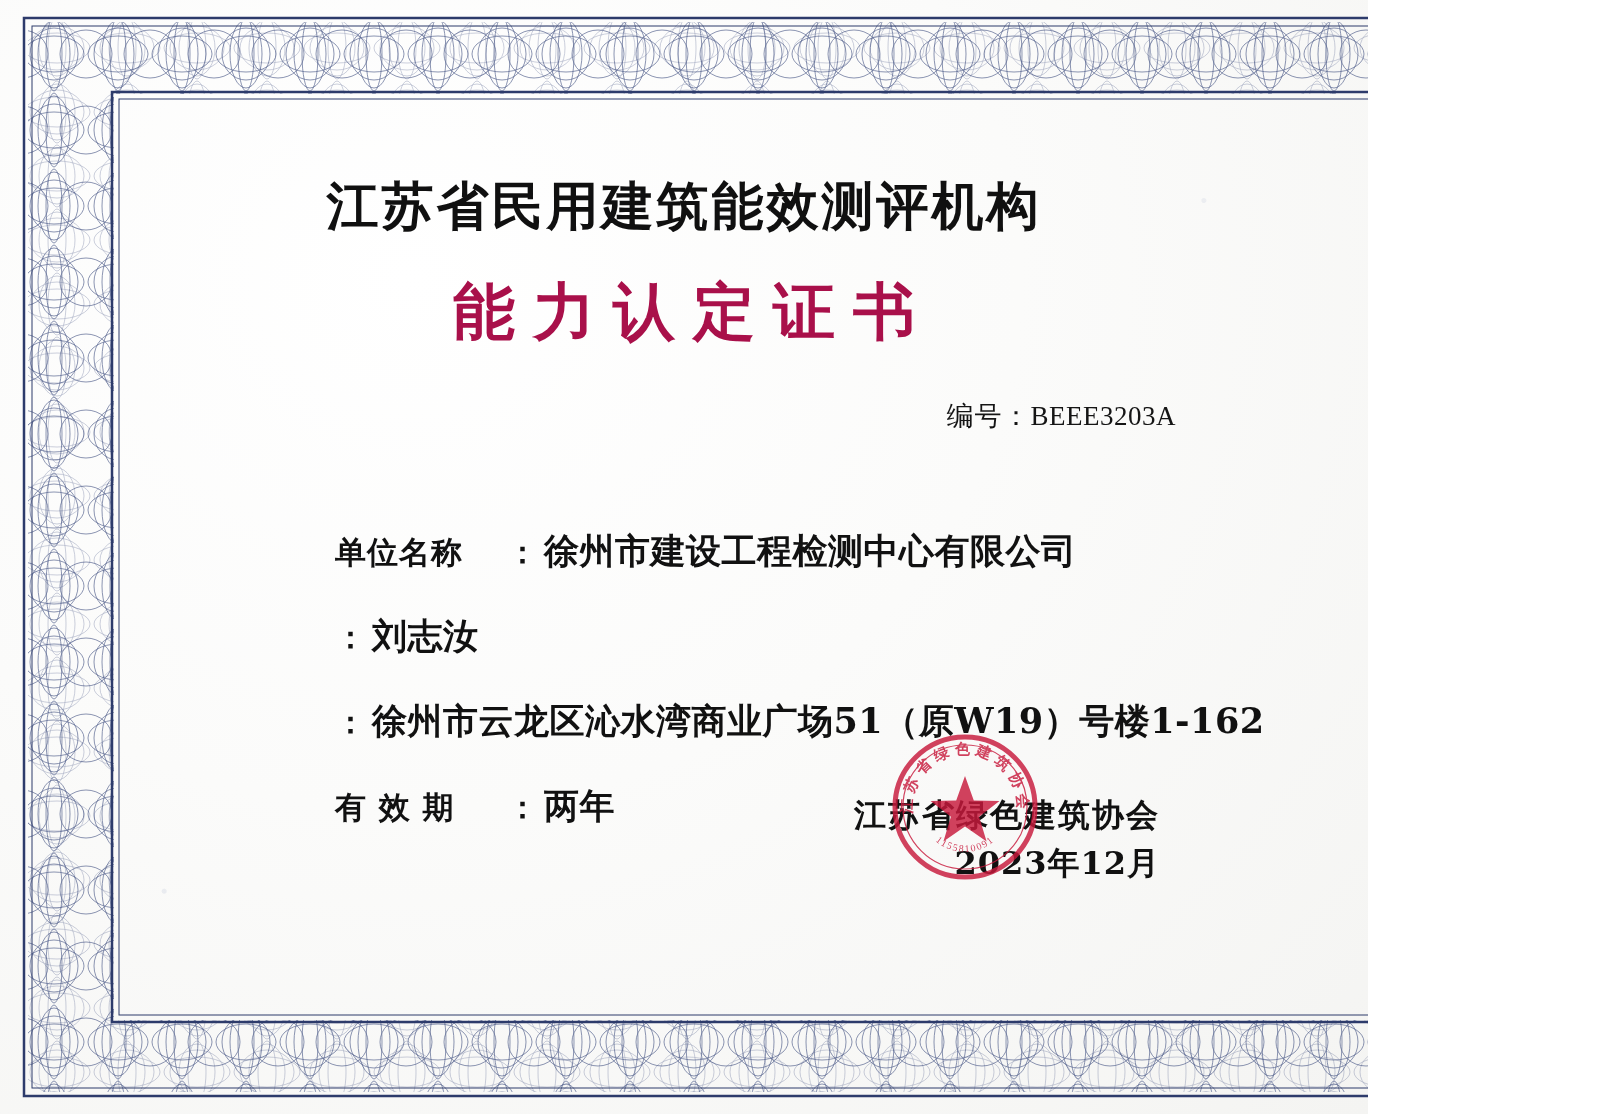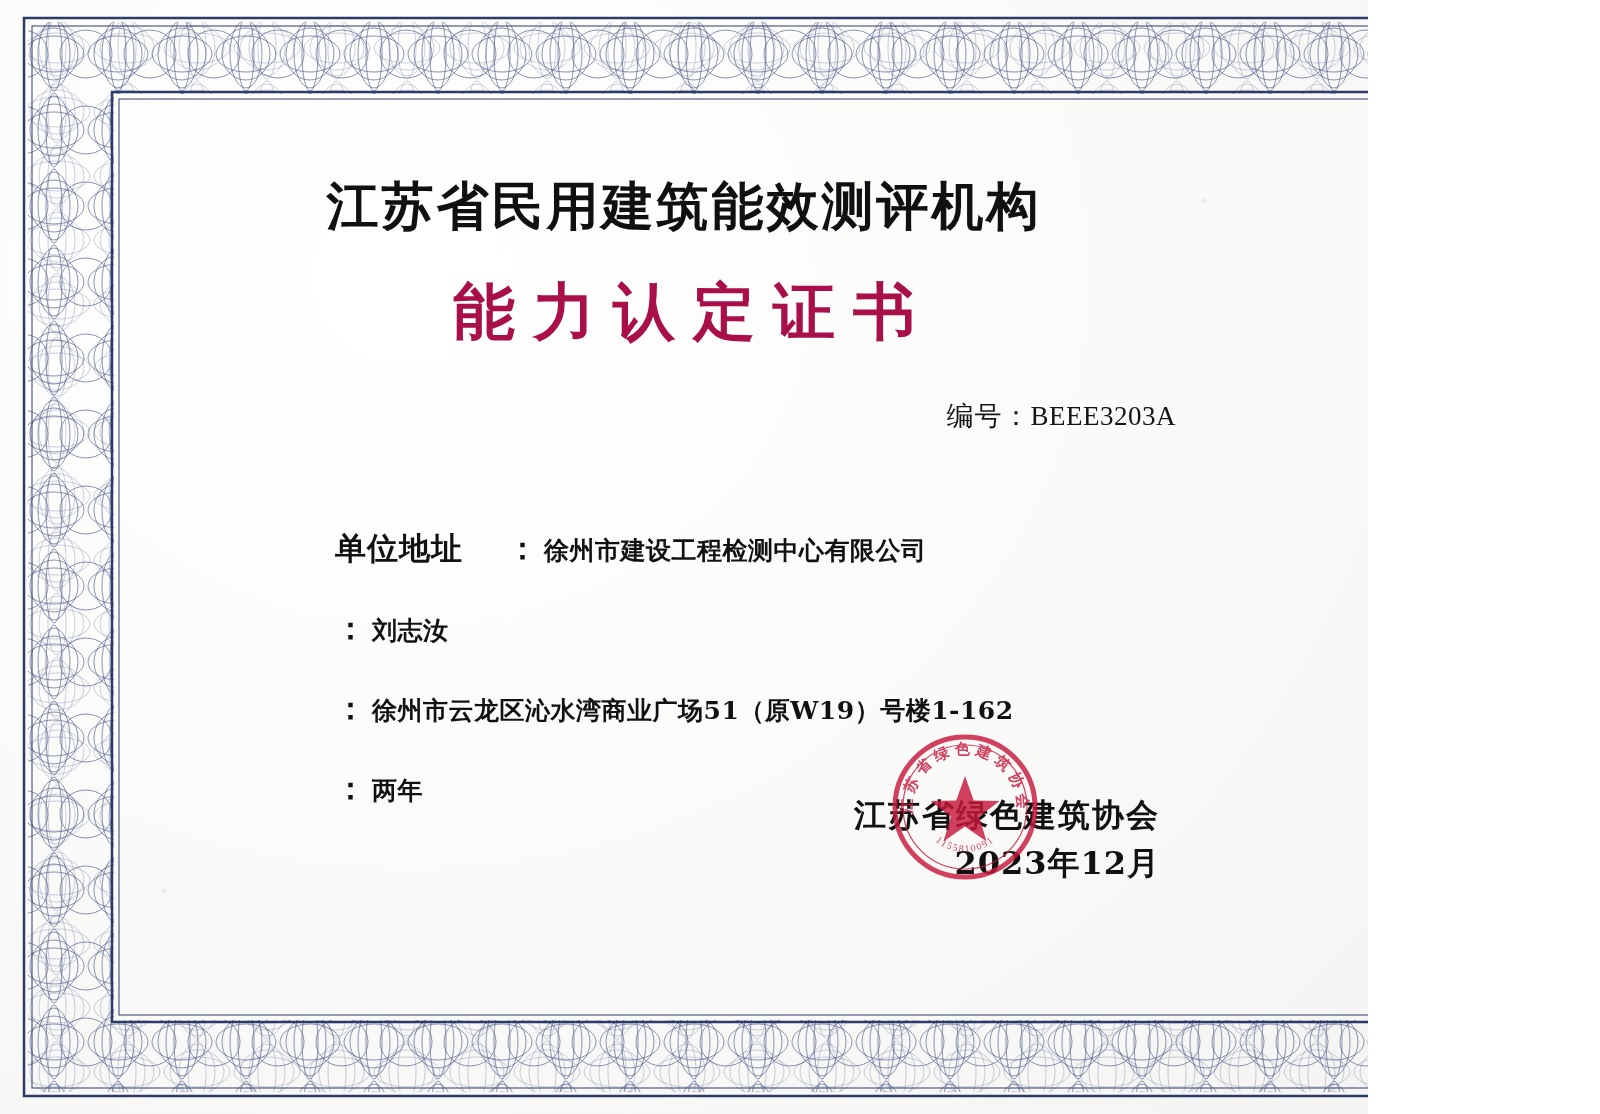--- a/index.html
+++ b/index.html
@@ -113,21 +113,21 @@
   .field-colon {
     font-family: "DejaVu Serif", "Liberation Serif", serif;
     font-weight: bold;
     font-size: 31px;
     color: #111111;
     margin-right: 6px;
   }
   .field-value {
     font-family: "DejaVu Serif", "Liberation Serif", serif;
     font-weight: bold;
-    font-size: 25px;
+    font-size: 35px;
     color: #111111;
     letter-spacing: 0.5px;
   }
 
   .signature {
     position: absolute;
     right: 78px;
     bottom: 118px;
     text-align: right;
   }
@@ -210,36 +210,37 @@
 
     <div class="title-sub">能力认定证书</div>
 
     <div class="serial">
       <span>编号：</span><span class="serial-value">BEEE3203A</span>
     </div>
 
     <div class="fields">
 
       <div class="field-row">
-        <span class="field-label">单位地址</span>
+        <span class="field-label">单位名称</span>
         <span class="field-colon">：</span>
         <span class="field-value">徐州市建设工程检测中心有限公司</span>
       </div>
 
       <div class="field-row">
         <span class="field-colon">：</span>
         <span class="field-value">刘志汝</span>
       </div>
 
       <div class="field-row">
         <span class="field-colon">：</span>
         <span class="field-value">徐州市云龙区沁水湾商业广场51（原W19）号楼1-162</span>
       </div>
 
       <div class="field-row">
+        <span class="field-label">有 效 期</span>
         <span class="field-colon">：</span>
         <span class="field-value">两年</span>
       </div>
 
     </div>
 
     <div class="signature">
       <div class="signature-org">江苏省绿色建筑协会</div>
       <div class="signature-date">2023年12月</div>
     </div>

